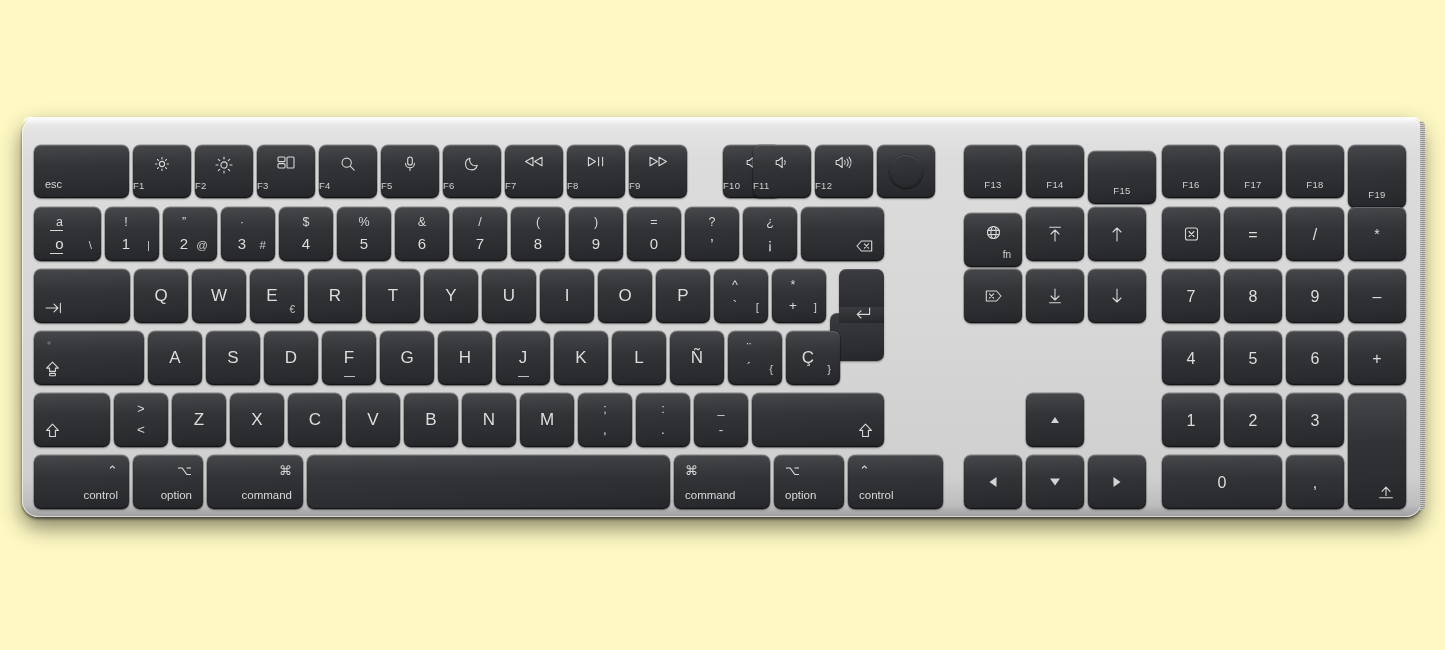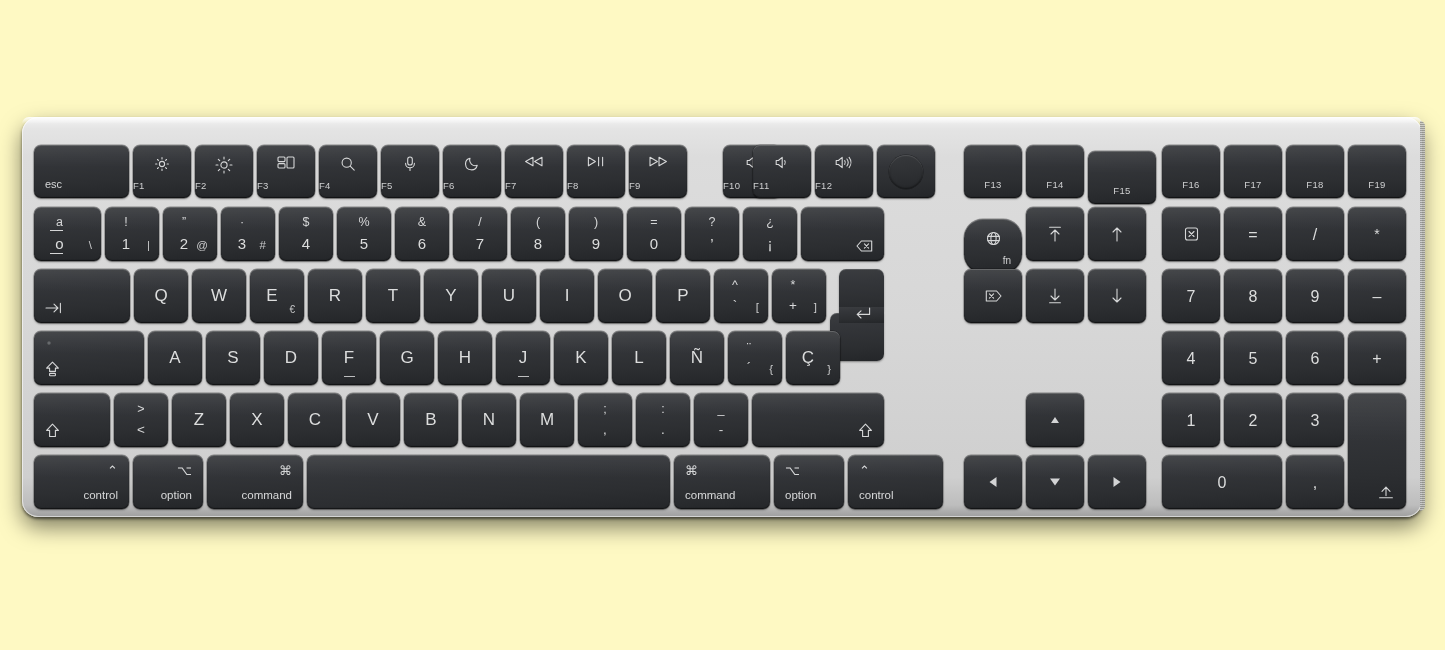--- a/index.html
+++ b/index.html
@@ -496,21 +496,21 @@
         <span class="fn-only">F16</span>
       </div>
       <div class="key" style="left:1190px; top:16px; width:58px; height:53px;">
         <div class="gloss"></div>
         <span class="fn-only">F17</span>
       </div>
       <div class="key" style="left:1252px; top:16px; width:58px; height:53px;">
         <div class="gloss"></div>
         <span class="fn-only">F18</span>
       </div>
-      <div class="key" style="left:1314px; top:16px; width:58px; height:53px;">
+      <div class="key" style="left:1314px; top:16px; width:58px; height:63px;">
         <div class="gloss"></div>
         <span class="fn-only">F19</span>
       </div>
 
       <div class="key" style="left:0px; top:78px; width:67px; height:54px;">
         <div class="gloss"></div>
         <span class="up" style="left:-16px;right:0;">a</span>
         <span class="lo" style="left:-16px;right:0;">o</span>
         <span class="alt3">\</span>
         <span style="position:absolute;left:16px;top:23px;width:13px;height:1px;background:#d5d6d7;"></span>
@@ -587,21 +587,21 @@
       <div class="key" style="left:767px; top:78px; width:83px; height:54px;">
         <div class="gloss"></div>
         <span class="br">
           <svg width="17" height="12" viewBox="0 0 17 12">
               <path class="ic" d="M5.4 1h10.3v10H5.4L1 6z"></path>
               <path class="ic" d="M8.4 3.9l4.2 4.2M12.6 3.9L8.4 8.1"></path>
             </svg>
         </span>
       </div>
 
-      <div class="key" style="left:930px; top:90px; width:58px; height:54px;border-radius:19px;">
+      <div class="key" style="left:930px; top:84px; width:58px; height:54px;">
         <div class="gloss"></div>
         <span style="position:absolute;left:0;right:0;top:12px;text-align:center;">
           <svg width="15" height="15" viewBox="0 0 15 15" style="margin:0 auto;">
               <circle class="ic" cx="7.5" cy="7.5" r="6"></circle>
               <ellipse class="ic" cx="7.5" cy="7.5" rx="2.6" ry="6"></ellipse>
               <path class="ic" d="M1.8 5.4h11.4M1.8 9.6h11.4"></path>
             </svg>
         </span>
         <span style="position:absolute;right:11px;bottom:7px;font-size:10px;line-height:10px;color:#d0d1d2;">fn</span>
       </div>

